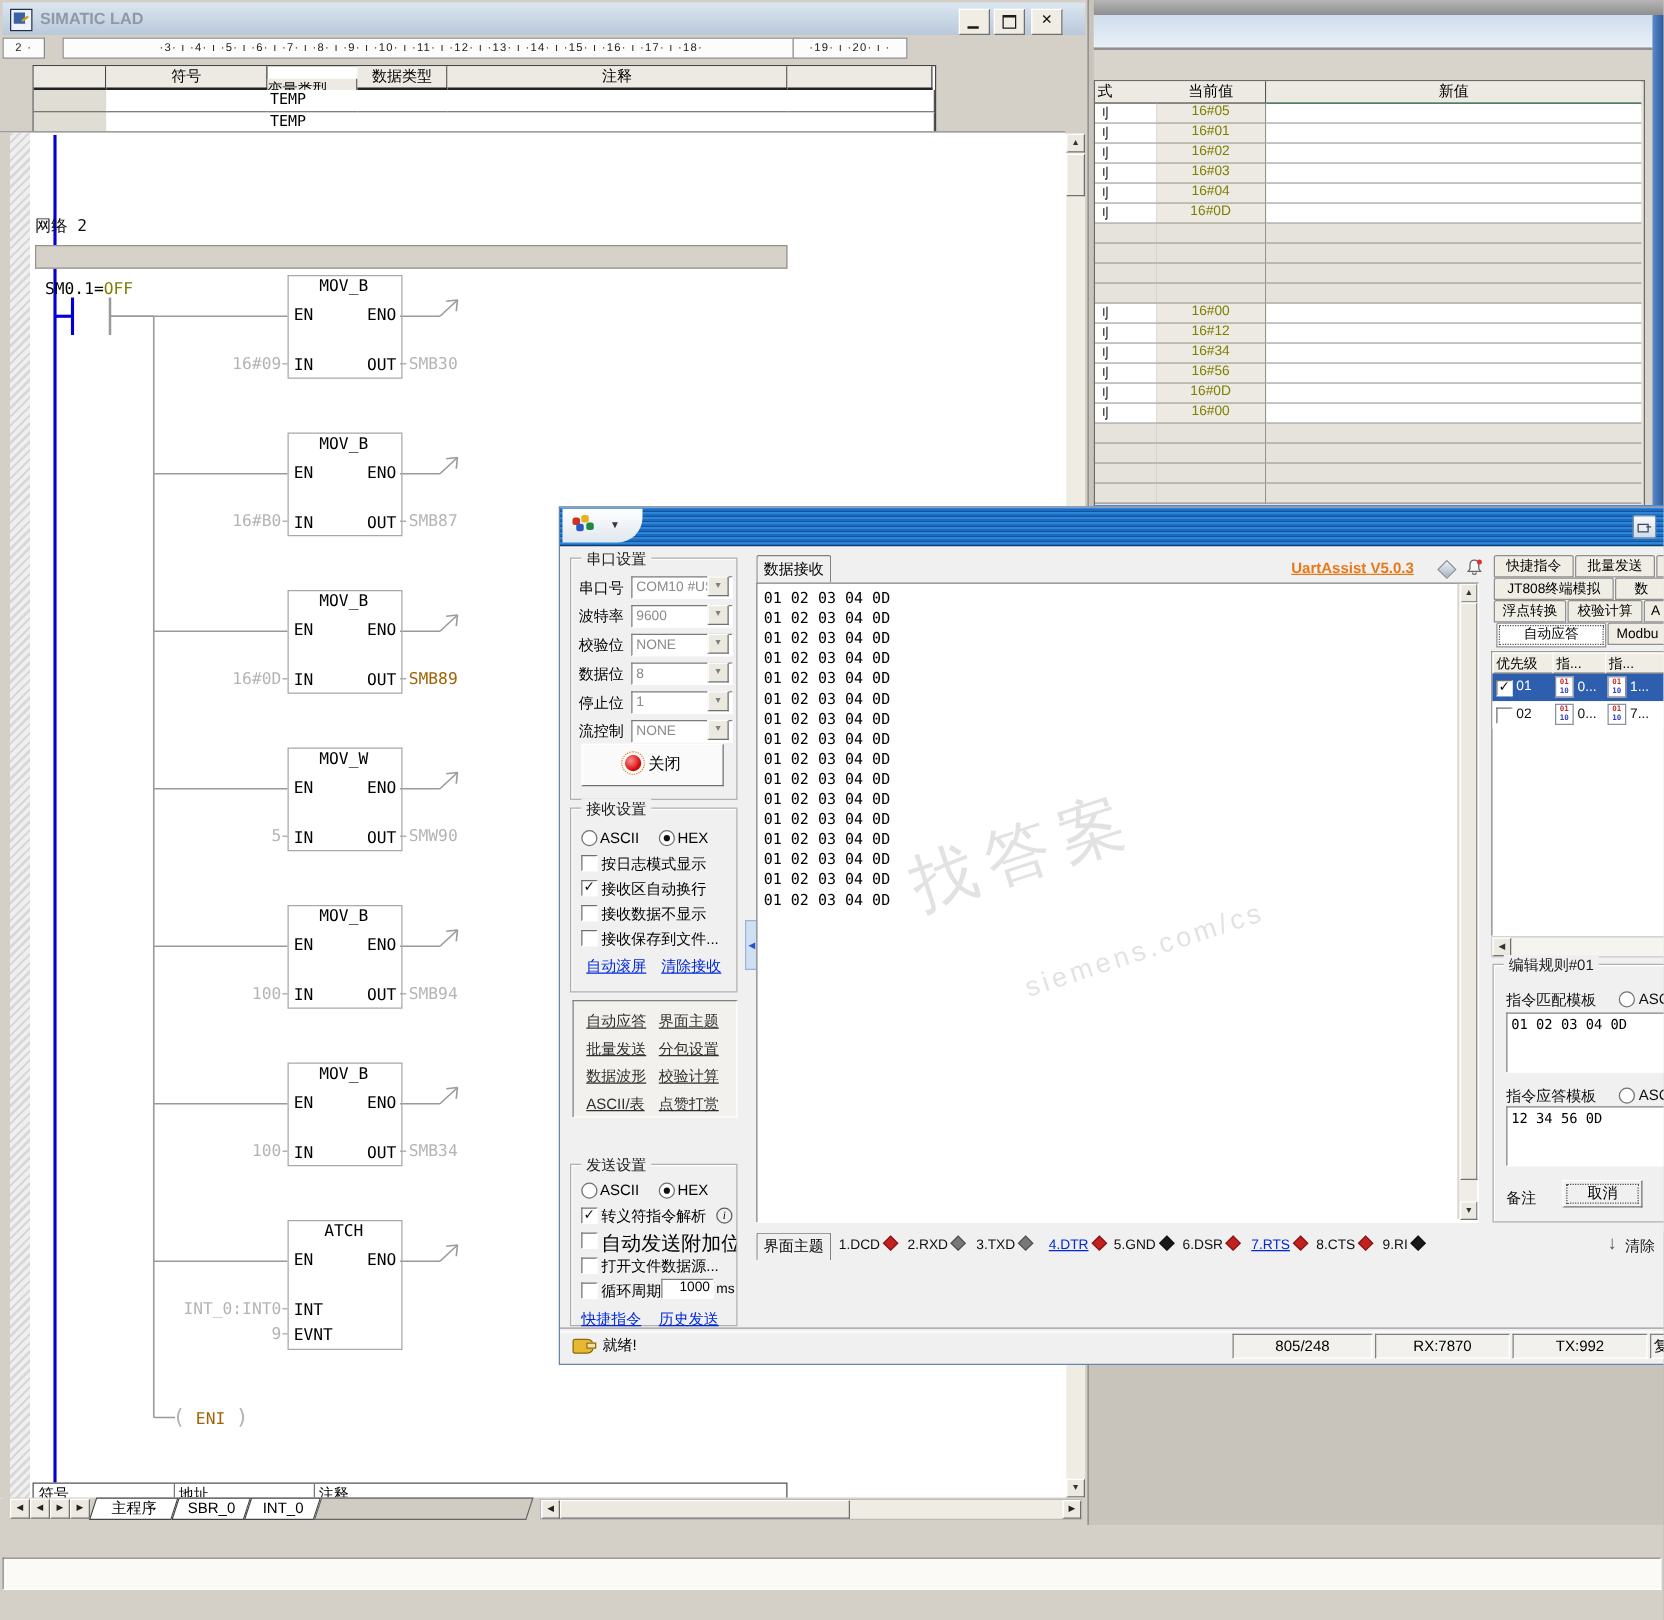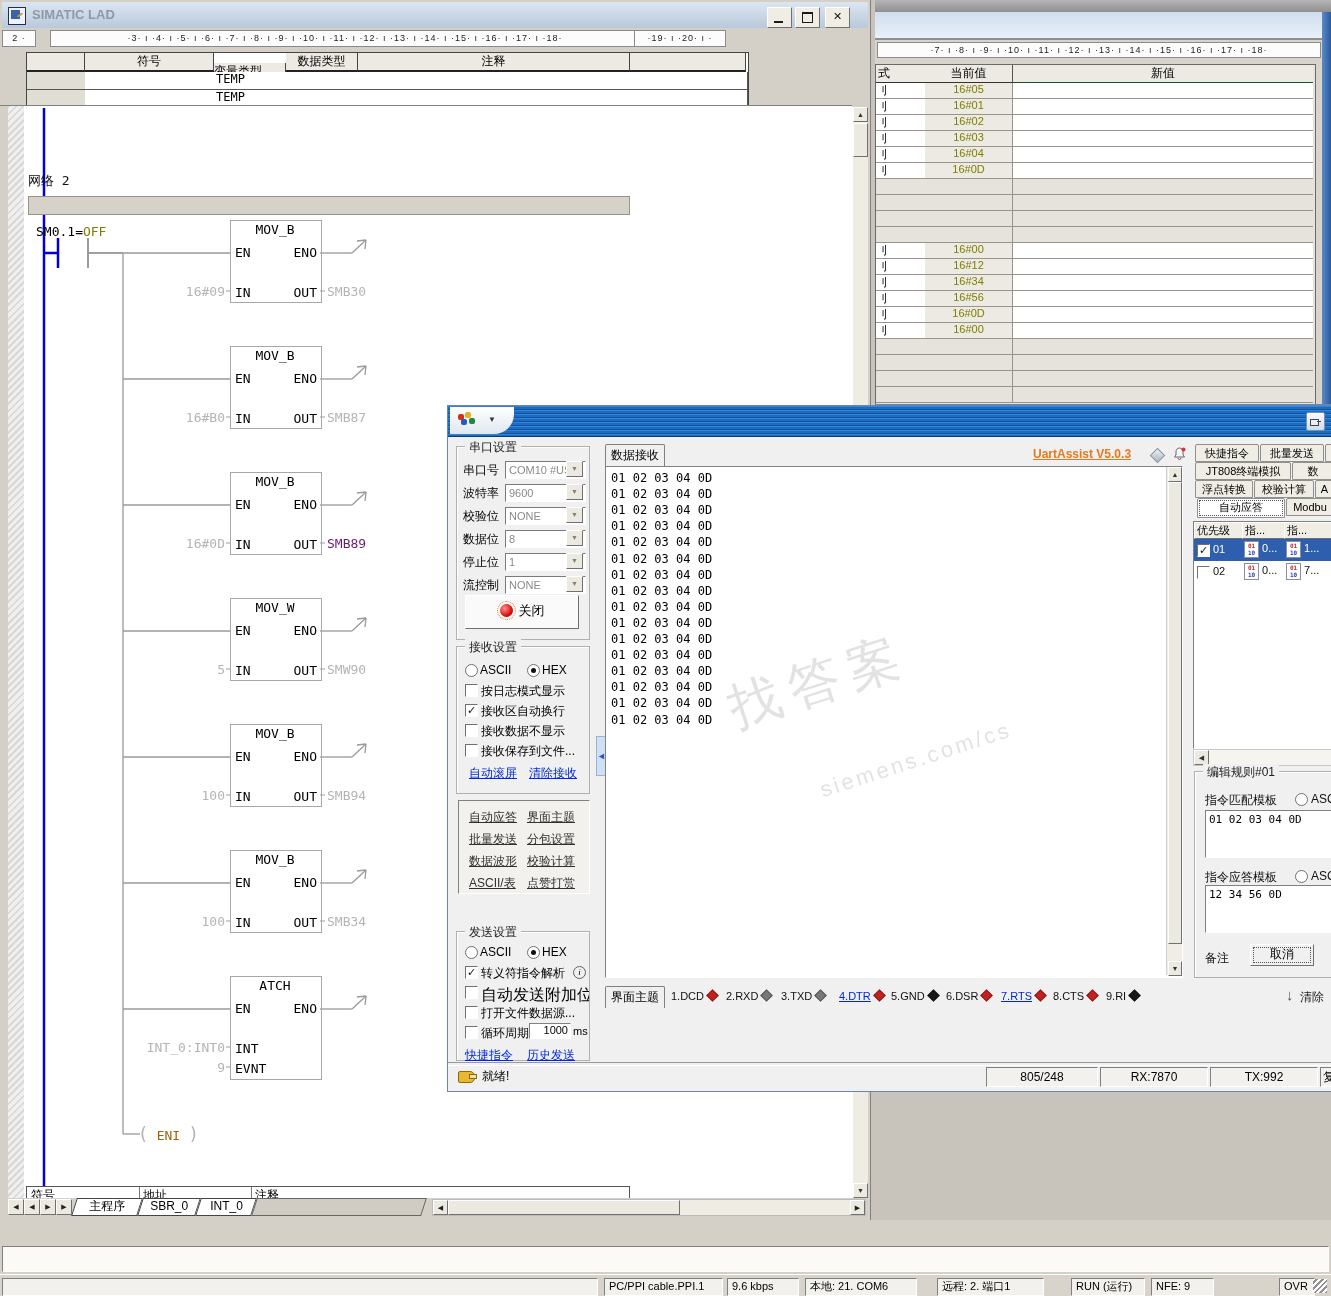--- a/index.html
+++ b/index.html
@@ -162,21 +162,21 @@
           <div class="mono" style="position: absolute; left: 105px; top: 304px; width: 120px; text-align: right; font-size: 13px; color: rgb(180, 180, 180);">16#B0</div>
           <div class="mono" style="position: absolute; left: 327px; top: 304px; width: 90px; font-size: 13px; color: rgb(180, 180, 180);">SMB87</div>
           <div style="position: absolute; left: 230px; top: 366px; width: 90px; height: 81px; border: 1.5px solid rgb(168, 168, 168);">
             <div class="mono" style="position: absolute; left: 0px; top: 1px; width: 88px; text-align: center; font-size: 13px;">MOV_B</div>
             <div class="mono" style="position: absolute; left: 4px; top: 24px; font-size: 13px;">EN</div>
             <div class="mono" style="position: absolute; left: 4px; top: 64px; font-size: 13px;">IN</div>
             <div class="mono" style="position: absolute; right: 4px; top: 24px; font-size: 13px; text-align: right;">ENO</div>
             <div class="mono" style="position: absolute; right: 4px; top: 64px; font-size: 13px; text-align: right;">OUT</div>
           </div>
           <div class="mono" style="position: absolute; left: 105px; top: 430px; width: 120px; text-align: right; font-size: 13px; color: rgb(180, 180, 180);">16#0D</div>
-          <div class="mono" style="position: absolute; left: 327px; top: 430px; width: 90px; font-size: 13px; color: #701a75;">SMB89</div>
+          <div class="mono" style="position: absolute; left: 327px; top: 430px; width: 90px; font-size: 13px; color: #a16207;">SMB89</div>
           <div style="position: absolute; left: 230px; top: 492px; width: 90px; height: 81px; border: 1.5px solid rgb(168, 168, 168);">
             <div class="mono" style="position: absolute; left: 0px; top: 1px; width: 88px; text-align: center; font-size: 13px;">MOV_W</div>
             <div class="mono" style="position: absolute; left: 4px; top: 24px; font-size: 13px;">EN</div>
             <div class="mono" style="position: absolute; left: 4px; top: 64px; font-size: 13px;">IN</div>
             <div class="mono" style="position: absolute; right: 4px; top: 24px; font-size: 13px; text-align: right;">ENO</div>
             <div class="mono" style="position: absolute; right: 4px; top: 64px; font-size: 13px; text-align: right;">OUT</div>
           </div>
           <div class="mono" style="position: absolute; left: 105px; top: 556px; width: 120px; text-align: right; font-size: 13px; color: rgb(180, 180, 180);">5</div>
           <div class="mono" style="position: absolute; left: 327px; top: 556px; width: 90px; font-size: 13px; color: rgb(180, 180, 180);">SMW90</div>
           <div style="position: absolute; left: 230px; top: 618px; width: 90px; height: 81px; border: 1.5px solid rgb(168, 168, 168);">
@@ -241,21 +241,20 @@
           <div class="raised" style="position: absolute; left: 0px; top: 0px; width: 13px; height: 13px; background: rgb(236, 233, 224); font-size: 7px; text-align: center; line-height: 13px; color: rgb(34, 34, 34);">◀</div>
           <div class="raised" style="position: absolute; left: 15px; top: 0px; width: 230px; height: 13px; background: rgb(236, 233, 224);"></div>
           <div class="raised" style="position: absolute; left: 417px; top: 0px; width: 13px; height: 13px; background: rgb(236, 233, 224); font-size: 7px; text-align: center; line-height: 13px; color: rgb(34, 34, 34);">▶</div>
         </div>
       </div>
   </div>
 
   <div class="abs" id="statuswin" style="left:875px;top:0;width:456px;height:410px;background:#d8d4cc;">
     <div class="abs" style="left:0;top:0;width:456px;height:12px;background:linear-gradient(180deg,#b5b5b5,#8f8f8f);"></div>
     <div class="abs" style="left:0;top:12px;width:447px;height:26px;background:linear-gradient(180deg,#cfdded,#e9f1f9);border-bottom:2px solid #8f8f8f;"></div>
-    <div class="rulerbox" id="st-ruler" style="left:2px;top:42px;width:442px;height:14px;">·7· ı ·8· ı ·9· ı ·10· ı ·11· ı ·12· ı ·13· ı ·14· ı ·15· ı ·16· ı ·17· ı ·18·</div>
     <div class="abs" id="st-table" style="left:0;top:64px;width:439px;height:342px;background:#e6e3dc;border:1px solid #6a6a6a;">
       <div class="abs" style="left:0;top:0;width:48px;height:17px;background:#eceae2;border-right:1px solid #555;border-bottom:1px solid #333;font-size:12px;padding-left:2px;">式</div>
       <div class="abs" style="left:49px;top:0;width:87px;height:17px;background:#eceae2;border-right:1px solid #555;border-bottom:1px solid #333;font-size:12px;text-align:center;">当前值</div>
       <div class="abs" style="left:137px;top:0;width:300px;height:17px;background:#eceae2;border-bottom:2px solid #14532d;font-size:12px;text-align:center;">新值</div>
       <div id="st-rows">
           <div style="position: absolute; left: 0px; top: 18px; width: 48px; height: 15px; background: rgb(255, 255, 255); border-right: 1px solid rgb(152, 148, 140); border-bottom: 1px solid rgb(152, 148, 140); font-size: 11px; padding-left: 1px; overflow: hidden;">刂</div>
           <div style="position: absolute; left: 49px; top: 18px; width: 87px; height: 15px; background: rgb(236, 234, 226); border-right: 1px solid rgb(152, 148, 140); border-bottom: 1px solid rgb(152, 148, 140); font-size: 11px; text-align: center; color: rgb(126, 126, 0);">16#05</div>
           <div style="position: absolute; left: 137px; top: 18px; width: 300px; height: 15px; background: rgb(255, 255, 255); border-bottom: 1px solid rgb(152, 148, 140); font-size: 11px;"></div>
           <div style="position: absolute; left: 0px; top: 34px; width: 48px; height: 15px; background: rgb(255, 255, 255); border-right: 1px solid rgb(152, 148, 140); border-bottom: 1px solid rgb(152, 148, 140); font-size: 11px; padding-left: 1px; overflow: hidden;">刂</div>
           <div style="position: absolute; left: 49px; top: 34px; width: 87px; height: 15px; background: rgb(236, 234, 226); border-right: 1px solid rgb(152, 148, 140); border-bottom: 1px solid rgb(152, 148, 140); font-size: 11px; text-align: center; color: rgb(126, 126, 0);">16#01</div>
@@ -539,25 +538,14 @@
       <div style="position: absolute; left: 844px; top: 56px; width: 40px; height: 16px; background: rgb(240, 237, 228); border: 1px solid rgb(144, 144, 144); border-radius: 2px 2px 0px 0px; font-size: 11px; text-align: center; line-height: 16px; overflow: hidden; white-space: nowrap;">数</div>
       <div style="position: absolute; left: 747px; top: 74px; width: 56px; height: 16px; background: rgb(240, 237, 228); border: 1px solid rgb(144, 144, 144); border-radius: 2px 2px 0px 0px; font-size: 11px; text-align: center; line-height: 16px; overflow: hidden; white-space: nowrap;">浮点转换</div>
       <div style="position: absolute; left: 806px; top: 74px; width: 58px; height: 16px; background: rgb(240, 237, 228); border: 1px solid rgb(144, 144, 144); border-radius: 2px 2px 0px 0px; font-size: 11px; text-align: center; line-height: 16px; overflow: hidden; white-space: nowrap;">校验计算</div>
       <div style="position: absolute; left: 867px; top: 74px; width: 17px; height: 16px; background: rgb(240, 237, 228); border: 1px solid rgb(144, 144, 144); border-radius: 2px 2px 0px 0px; font-size: 11px; text-align: center; line-height: 16px; overflow: hidden; white-space: nowrap;">A</div>
       <div style="position: absolute; left: 749px; top: 92px; width: 86px; height: 18px; background: rgb(255, 255, 255); border: 1px solid rgb(144, 144, 144); border-radius: 2px 2px 0px 0px; font-size: 11px; text-align: center; line-height: 16px; overflow: hidden; white-space: nowrap; outline: rgb(85, 85, 85) dotted 1px; outline-offset: -3px;">自动应答</div>
       <div style="position: absolute; left: 838px; top: 92px; width: 46px; height: 16px; background: rgb(240, 237, 228); border: 1px solid rgb(144, 144, 144); border-radius: 2px 2px 0px 0px; font-size: 11px; text-align: center; line-height: 16px; overflow: hidden; white-space: nowrap;">Modbu</div>
     </div>
 
   <div class="abs" style="left:0;top:1220px;width:1331px;height:76px;background:#d4d0c8;"></div>
   <div class="sunken abs" style="left:2px;top:1246px;width:1325px;height:24px;background:#fbfaf7;"></div>
-  <div class="abs" id="statusbar" style="left:0;top:1274px;width:1331px;height:22px;background:#d8d4cc;border-top:1px solid #fff;">
-      <div class="scell" style="position: absolute; left: 2px; top: 3px; width: 594px; height: 16px;"></div>
-      <div class="scell" style="position: absolute; left: 604px; top: 3px; width: 113px; height: 16px; line-height: 15px; text-align: left; padding-left: 4px; font-size: 11px;">PC/PPI cable.PPI.1</div>
-      <div class="scell" style="position: absolute; left: 727px; top: 3px; width: 66px; height: 16px; line-height: 15px; text-align: left; padding-left: 4px; font-size: 11px;">9.6 kbps</div>
-      <div class="scell" style="position: absolute; left: 805px; top: 3px; width: 106px; height: 16px; line-height: 15px; text-align: left; padding-left: 4px; font-size: 11px;">本地: 21. COM6</div>
-      <div class="scell" style="position: absolute; left: 937px; top: 3px; width: 101px; height: 16px; line-height: 15px; text-align: left; padding-left: 4px; font-size: 11px;">远程: 2. 端口1</div>
-      <div class="scell" style="position: absolute; left: 1071px; top: 3px; width: 68px; height: 16px; line-height: 15px; text-align: left; padding-left: 4px; font-size: 11px;">RUN (运行)</div>
-      <div class="scell" style="position: absolute; left: 1151px; top: 3px; width: 57px; height: 16px; line-height: 15px; text-align: left; padding-left: 4px; font-size: 11px;">NFE: 9</div>
-      <div class="scell" style="position: absolute; left: 1279px; top: 3px; width: 30px; height: 16px; line-height: 15px; text-align: left; padding-left: 4px; font-size: 11px;">OVR</div>
-      <div style="position: absolute; left: 1313px; top: 4px; width: 14px; height: 14px; background: repeating-linear-gradient(135deg, rgb(255, 255, 255) 0px, rgb(255, 255, 255) 2px, rgb(144, 144, 144) 2px, rgb(144, 144, 144) 4px);"></div>
-    </div>
 
 </div>
 
 </body></html>

